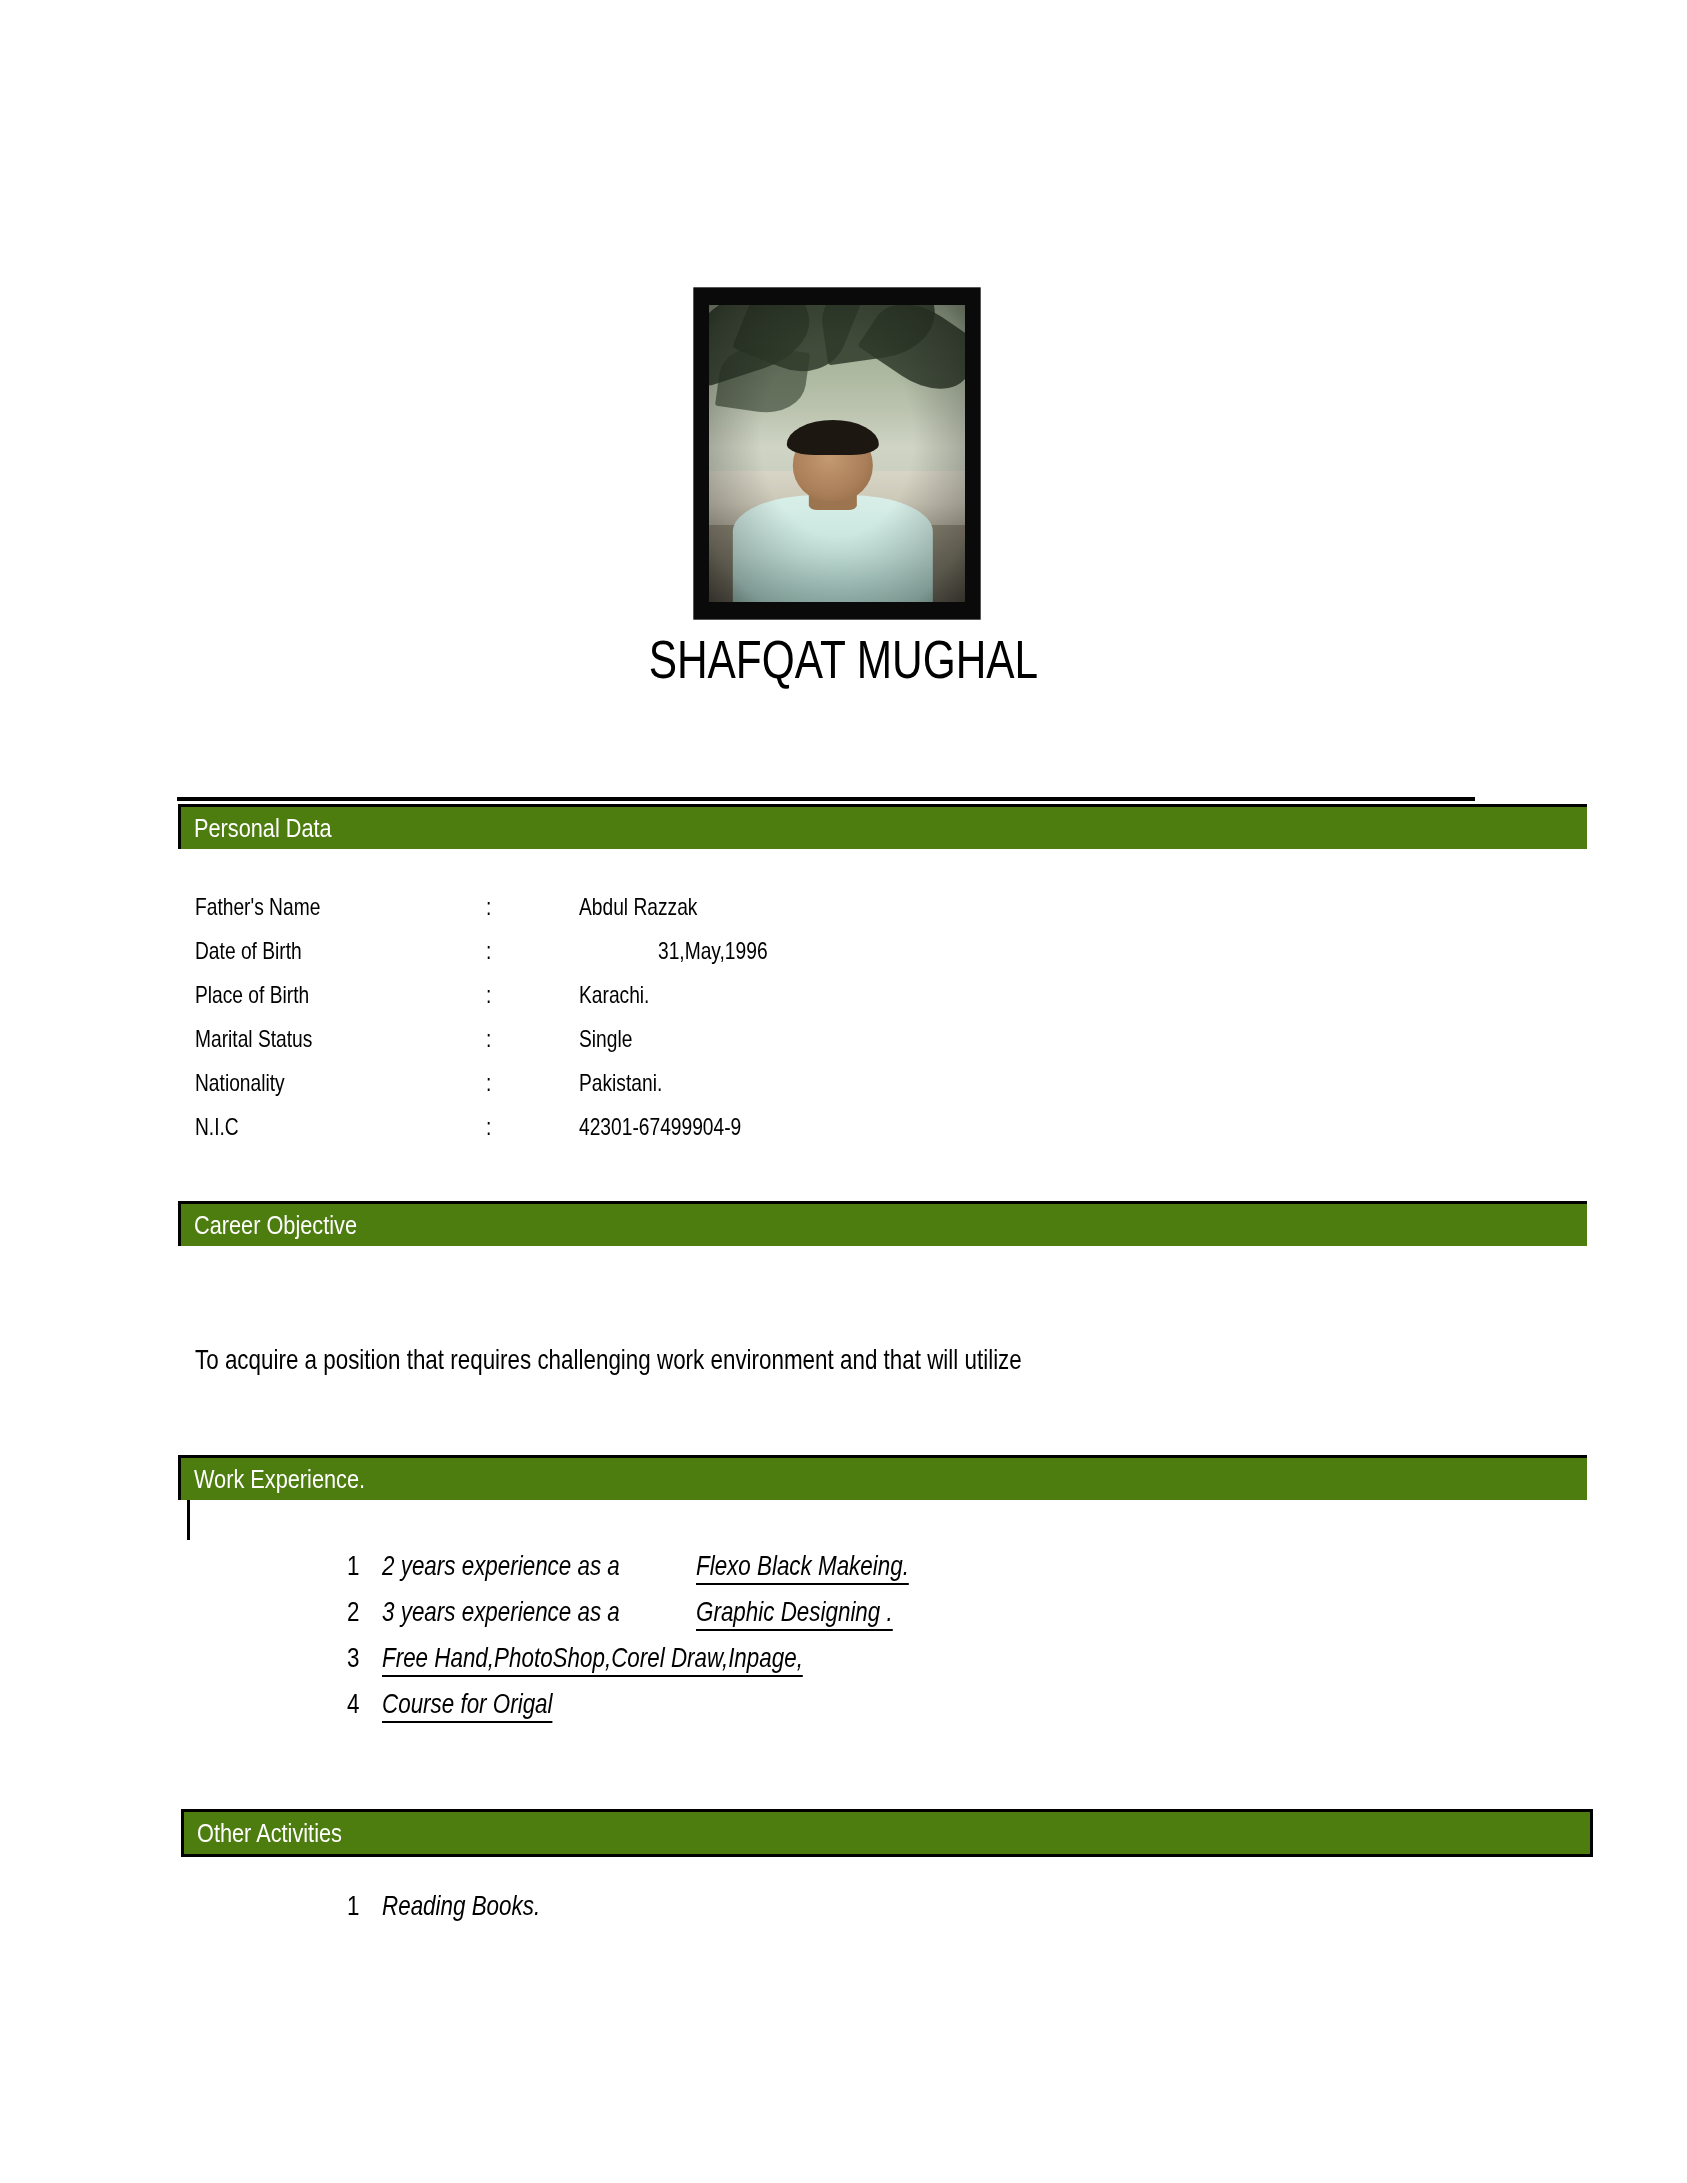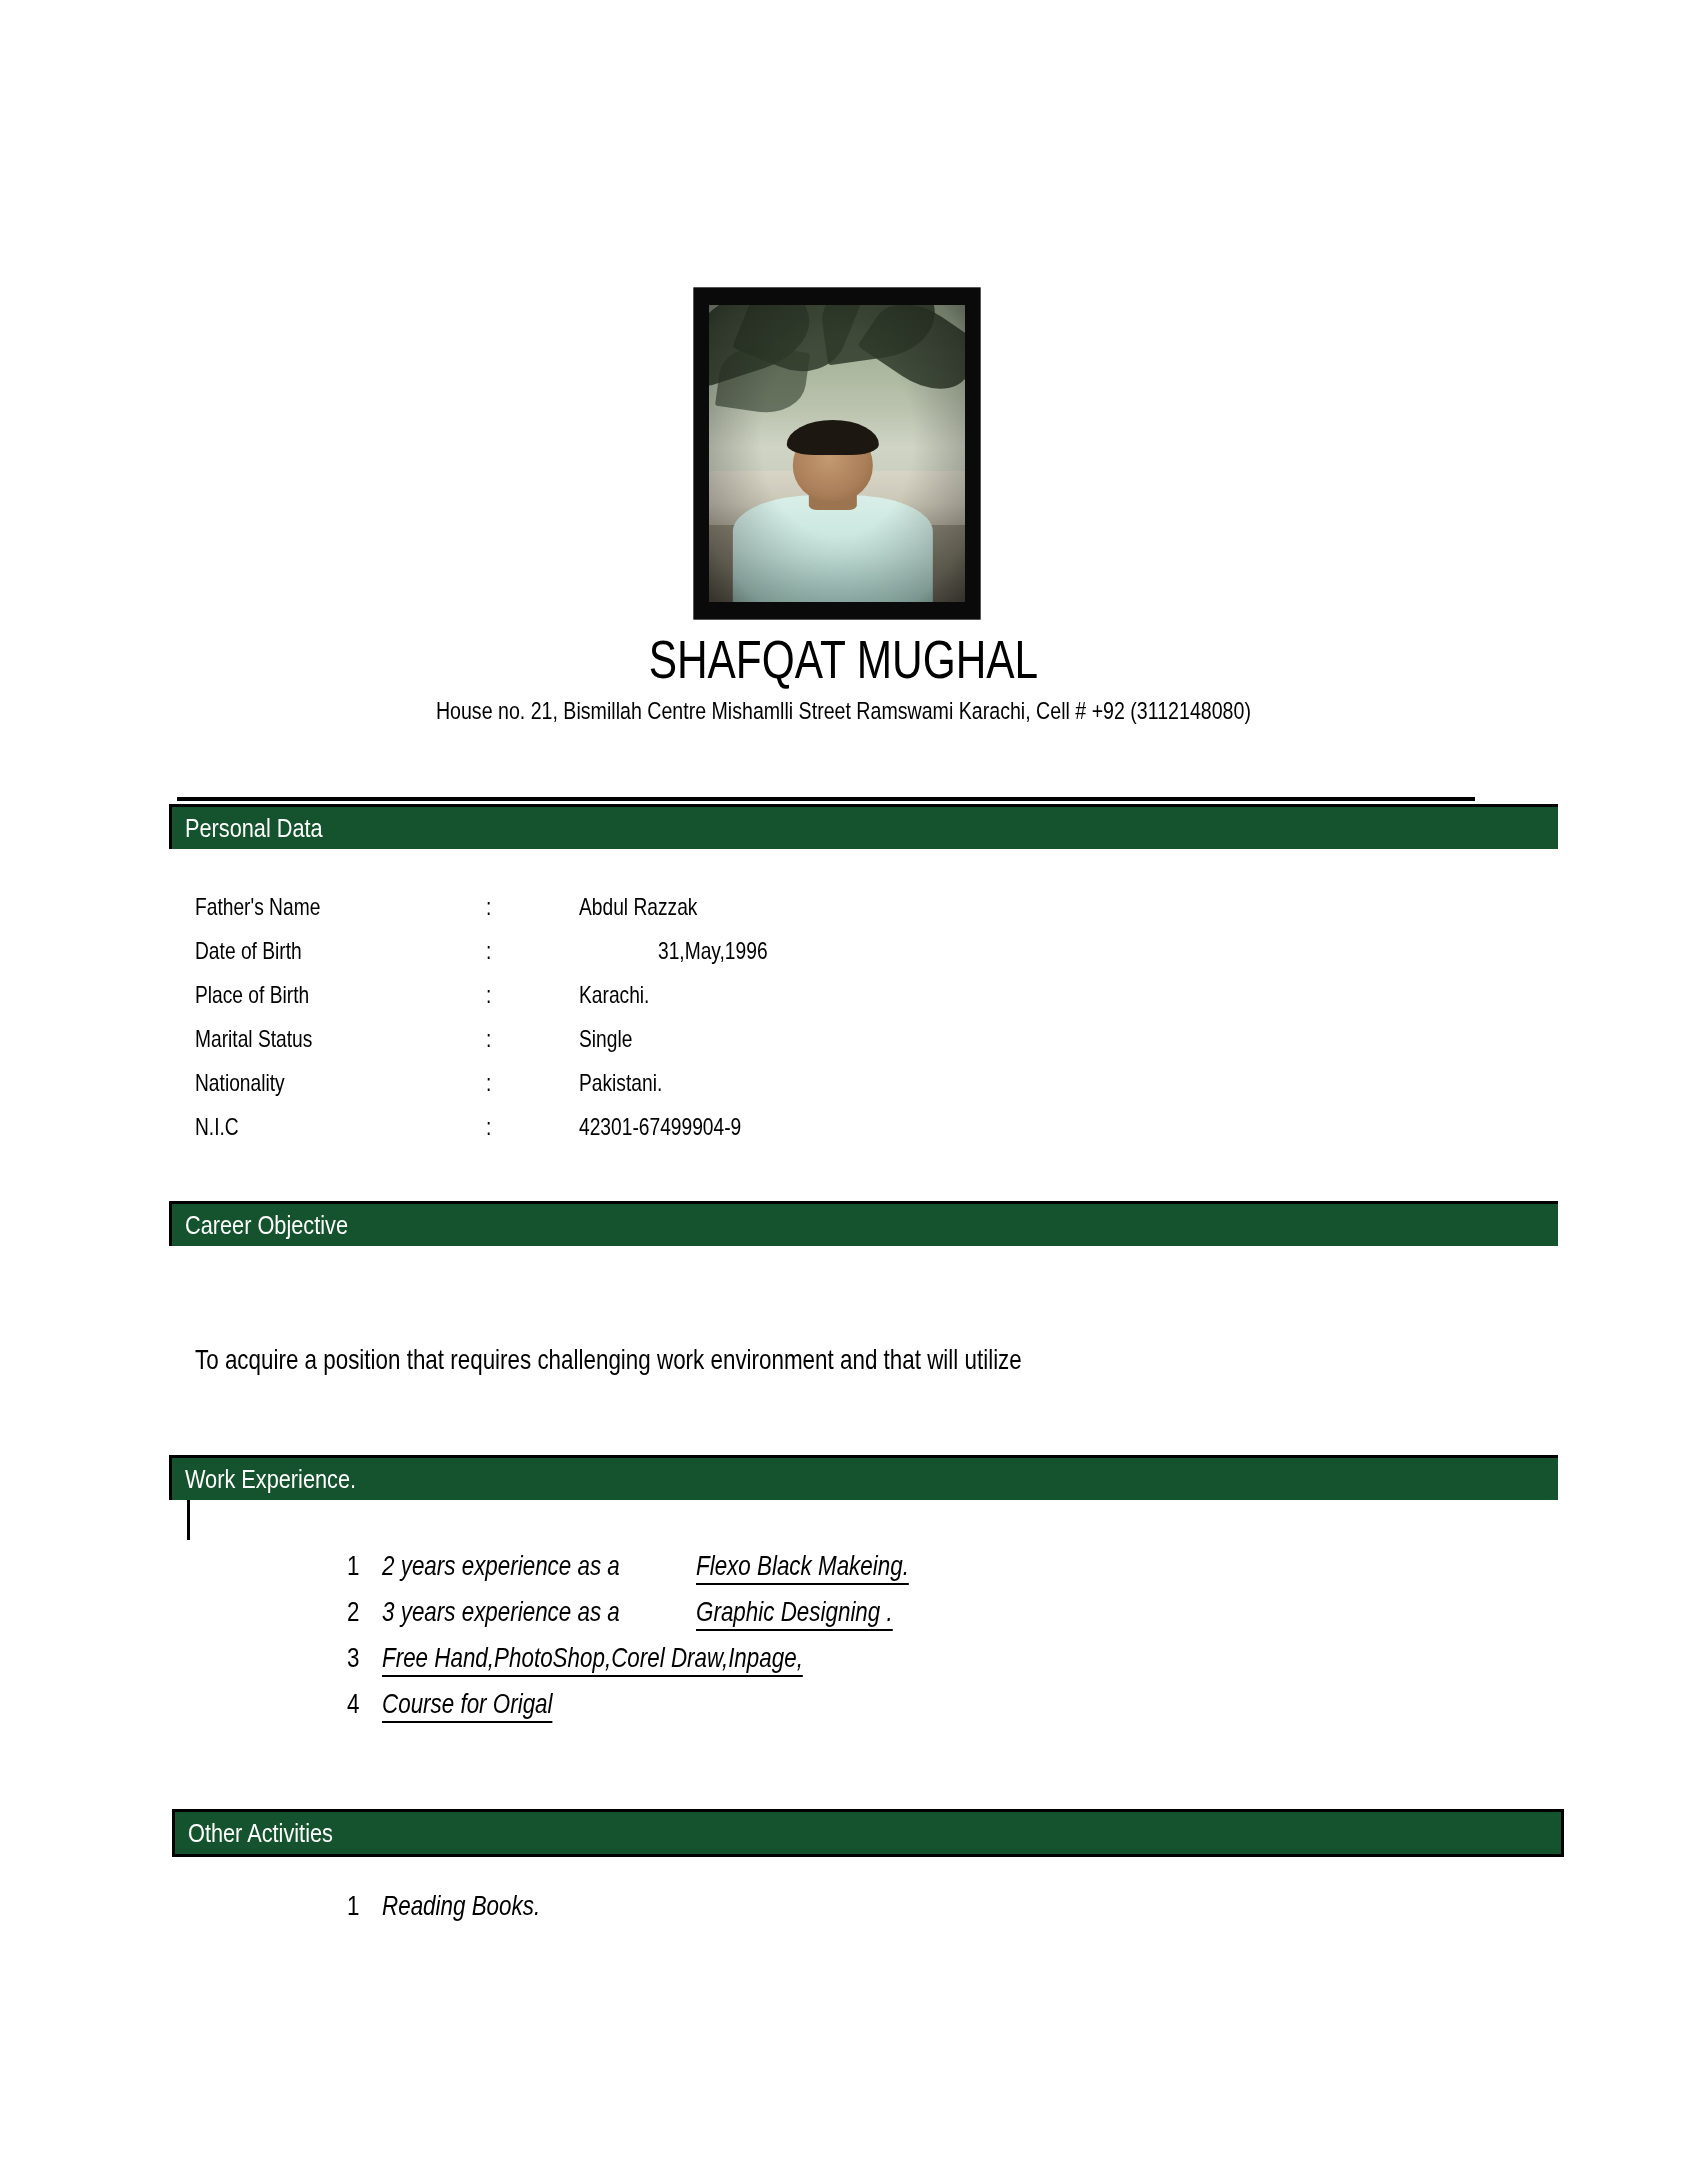--- a/index.html
+++ b/index.html
@@ -181,26 +181,27 @@
     left: 177px;
     top: 759px;
     width: 1298px;
     height: 4px;
     background: #000000;
   }
 
   
   .sec-bar {
     position: absolute;
-    left: 172px;
+    left: 181px;
     width: 1386px;
     height: 42px;
-    background: #14532d;
+    background: #4d7c0f;
     border-top: 3.3px solid #000000;
     box-sizing: content-box;
+    padding-left: 20px;
   }
   .sec-bar::before {
     content: "";
     position: absolute;
     left: -3.3px;
     top: -3.3px;
     width: 3.3px;
     bottom: 0;
     background: #000000;
   }
@@ -326,23 +327,20 @@
         </div>
         <div class="ph-vign"></div>
       </div>
     </div>
   </div>
 
   <div class="name">
     <span class="narrow-c">SHAFQAT MUGHAL</span>
   </div>
 
-  <div class="address">
-    <span class="narrow-c">House no. 21, Bismillah Centre Mishamlli Street Ramswami Karachi, Cell # +92 (3112148080)</span>
-  </div>
 
   <div class="top-rule"></div>
 
   <div class="sec-bar" style="top:766px;">
     <span class="sec-label">
       <span class="narrow">Personal Data</span>
     </span>
   </div>
 
   <div class="pd">

